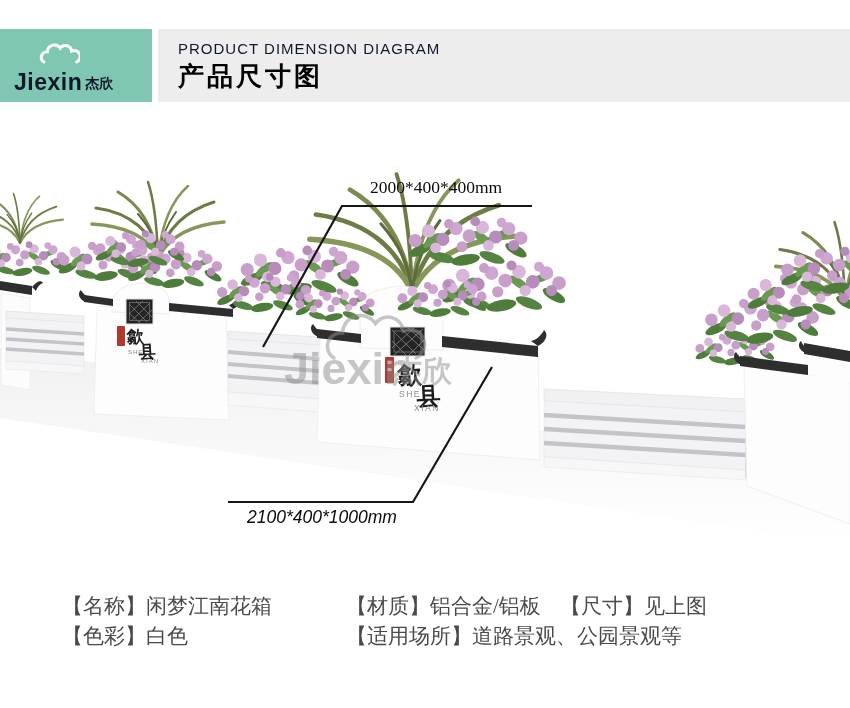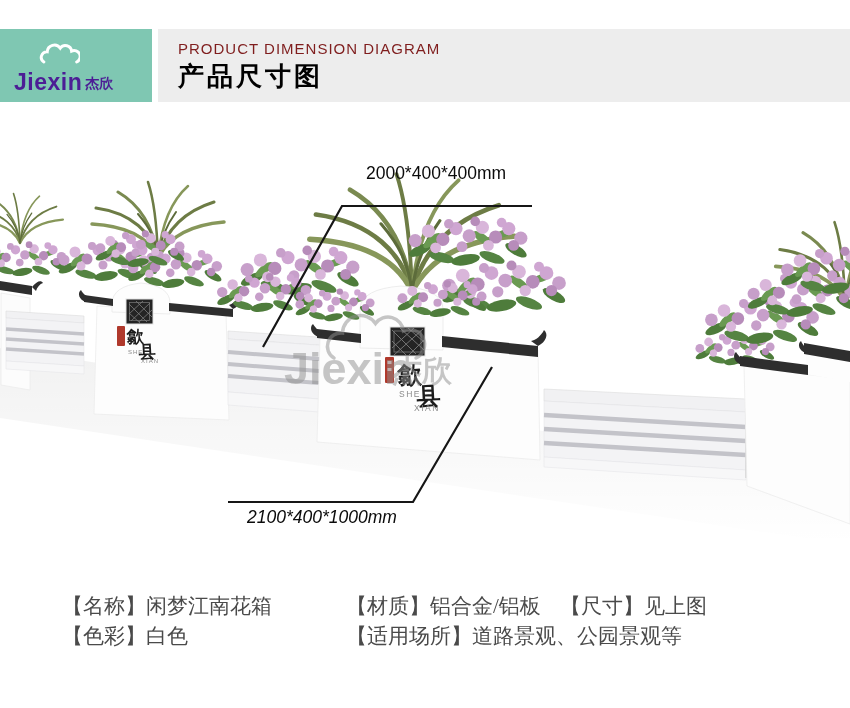--- a/index.html
+++ b/index.html
@@ -3,30 +3,30 @@
 <meta charset="utf-8">
 <style>
   html,body{margin:0;padding:0;background:#fff;}
   .page{position:relative;width:850px;height:708px;background:#ffffff;overflow:hidden;
         font-family:"Liberation Sans", sans-serif;}
 
   
   .header{position:absolute;left:0;top:29px;width:850px;height:73px;}
   .logo-block{position:absolute;left:0;top:0;width:152px;height:73px;background:#7fc7b2;}
   .logo-cloud{position:absolute;left:38px;top:14px;width:42px;height:22px;}
-  .logo-text{position:absolute;left:14px;top:40px;white-space:nowrap;color:#4c1d95;}
+  .logo-text{position:absolute;left:14px;top:40px;white-space:nowrap;color:#0f172a;}
   .logo-en{font-size:23px;font-weight:bold;letter-spacing:0.5px;}
   .logo-zh{font-size:14px;font-weight:bold;margin-left:3px;position:relative;top:-2px;}
   .title-block{position:absolute;left:158px;top:0;width:692px;height:73px;background:#ededed;}
-  .title-en{position:absolute;left:20px;top:11px;font-size:15px;color:#7f1d1d;letter-spacing:1px;}
+  .title-en{position:absolute;left:20px;top:11px;font-size:15px;color:#0f172a;letter-spacing:1px;}
   .title-zh{position:absolute;left:20px;top:30px;font-size:26px;font-weight:bold;color:#000000;letter-spacing:3px;}
 
   
   .dim-label{position:absolute;font-size:17.5px;color:#0b0b0b;text-align:center;white-space:nowrap;}
-  .dim-top{left:338px;top:163px;width:196px;}
+  .dim-top{left:338px;top:177px;width:196px;font-family:Liberation Serif, serif;}
   .dim-bottom{left:226px;top:507px;width:192px;font-style:italic;}
 
   
   .scene{position:absolute;left:0;top:0;width:850px;height:708px;}
 
   
   .spec{position:absolute;font-size:21px;color:#4a4a4a;white-space:nowrap;font-family:Liberation Serif, serif;}
   .s-r1{top:592px;} .s-r2{top:622px;}
   .s-c1{left:62px;} .s-c2{left:346px;} .s-c3{left:560px;text-align:right;}
 

